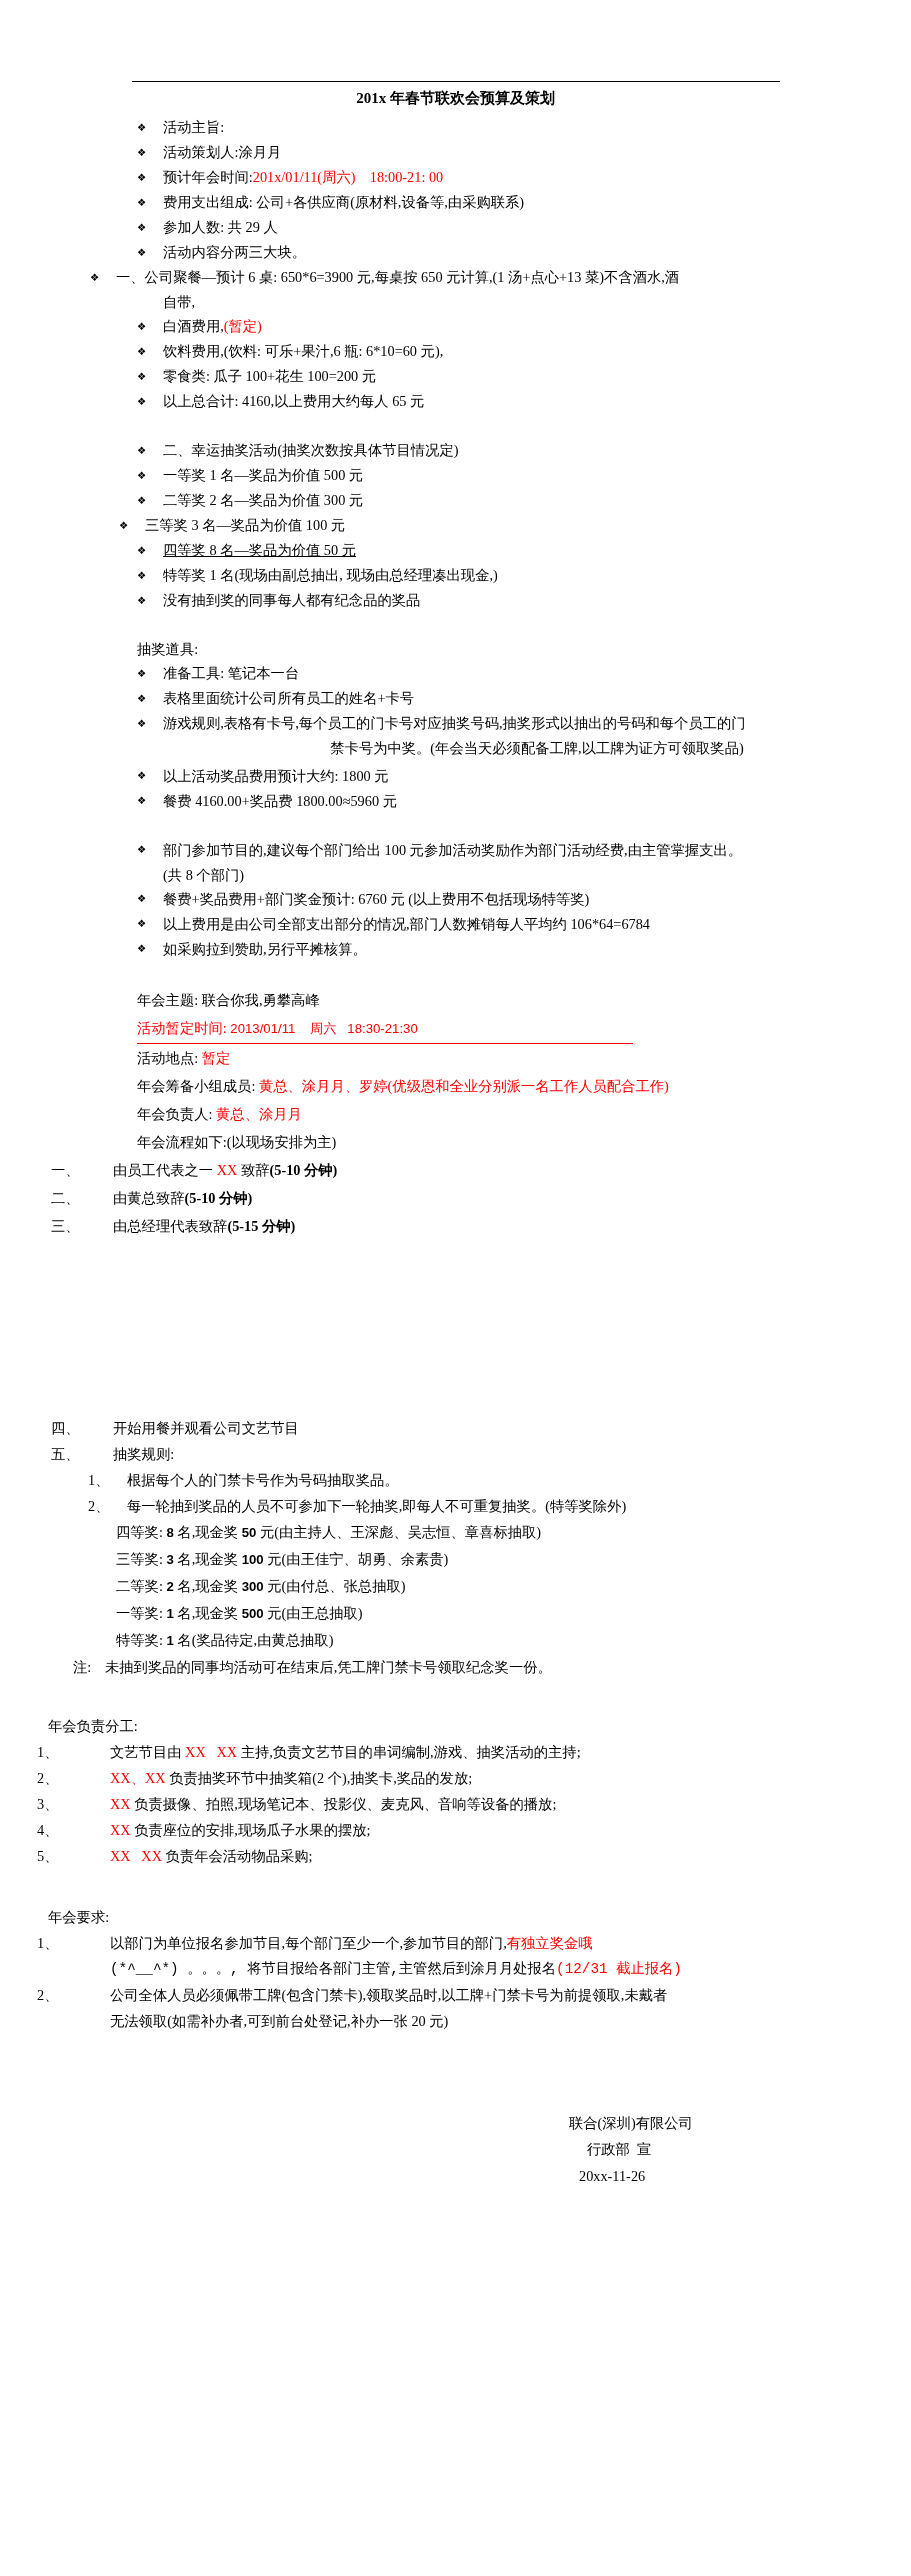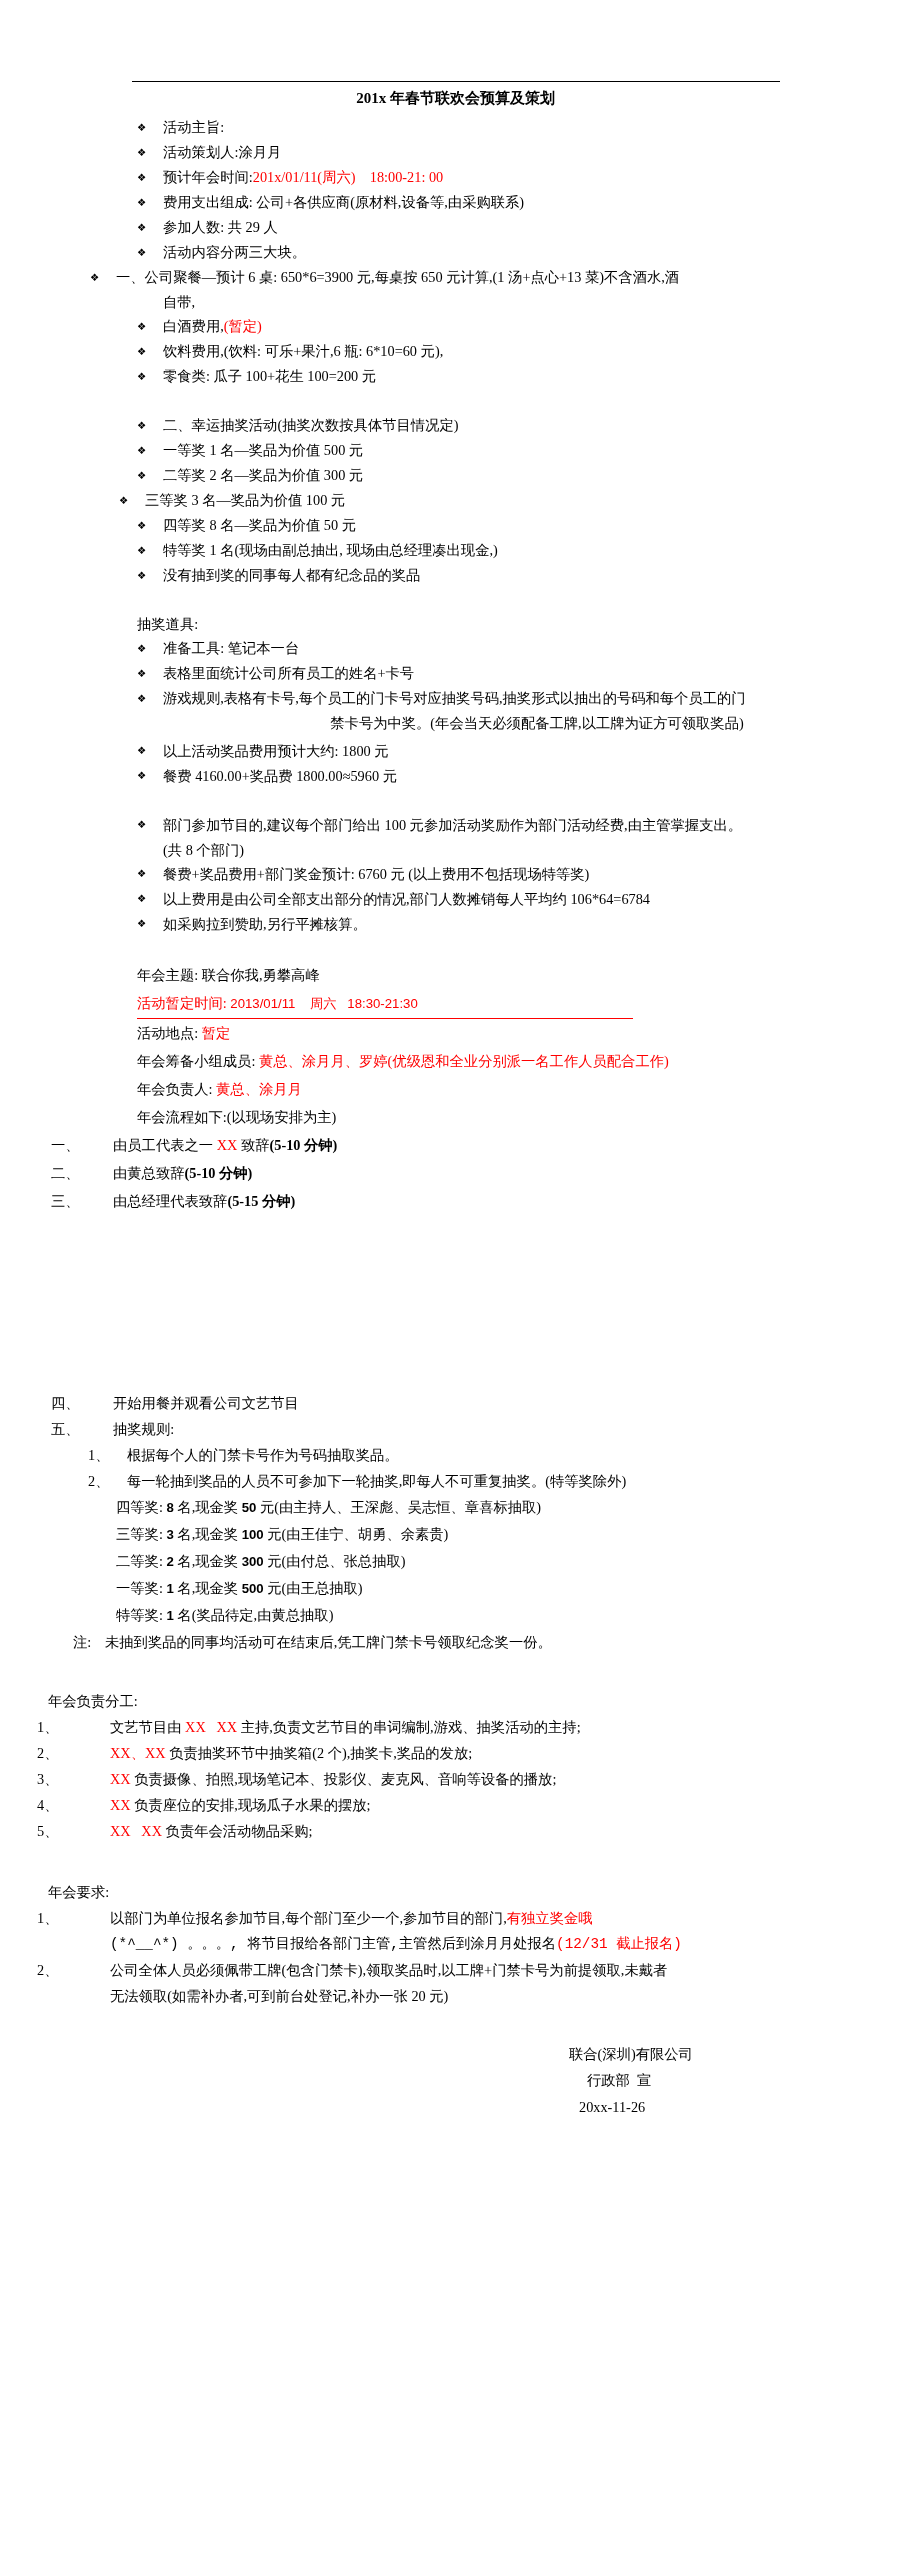--- a/index.html
+++ b/index.html
@@ -58,26 +58,27 @@
       <div class="line bullet" style="padding-left: 137px; line-height: 24px;"><span class="marker diamond" style="width: 26px;">❖</span><span class="seg">活动策划人:涂月月</span></div>
       <div class="line bullet" style="padding-left: 137px; line-height: 24px;"><span class="marker diamond" style="width: 26px;">❖</span><span class="seg">预计年会时间:</span><span class="seg f-r">201x/01/11(周六)    18:00-21: 00</span></div>
       <div class="line bullet" style="padding-left: 137px; line-height: 24px;"><span class="marker diamond" style="width: 26px;">❖</span><span class="seg">费用支出组成: 公司+各供应商(原材料,设备等,由采购联系)</span></div>
       <div class="line bullet" style="padding-left: 137px; line-height: 24px;"><span class="marker diamond" style="width: 26px;">❖</span><span class="seg">参加人数: 共 29 人</span></div>
       <div class="line bullet" style="padding-left: 137px; line-height: 24px;"><span class="marker diamond" style="width: 26px;">❖</span><span class="seg">活动内容分两三大块。</span></div>
       <div class="line bullet" style="padding-left: 90px; line-height: 24px;"><span class="marker diamond" style="width: 26px;">❖</span><span class="seg">一、公司聚餐—预计 6 桌: 650*6=3900 元,每桌按 650 元计算,(1 汤+点心+13 菜)不含酒水,酒</span></div>
       <div class="line cont" style="padding-left: 163px; line-height: 24px;"><span class="seg">自带,</span></div>
       <div class="line bullet" style="padding-left: 137px; line-height: 24px;"><span class="marker diamond" style="width: 26px;">❖</span><span class="seg">白酒费用,</span><span class="seg f-r">(暂定)</span></div>
       <div class="line bullet" style="padding-left: 137px; line-height: 24px;"><span class="marker diamond" style="width: 26px;">❖</span><span class="seg">饮料费用,(饮料: 可乐+果汁,6 瓶: 6*10=60 元),</span></div>
       <div class="line bullet" style="padding-left: 137px; line-height: 24px;"><span class="marker diamond" style="width: 26px;">❖</span><span class="seg">零食类: 瓜子 100+花生 100=200 元</span></div>
+      <div class="line bullet" style="padding-left: 137px; line-height: 24px;"><span class="marker diamond" style="width: 26px;">❖</span><span class="seg">以上总合计: 4160,以上费用大约每人 65 元</span></div>
       <div class="gap" style="height: 24px;"></div>
       <div class="line bullet" style="padding-left: 137px; line-height: 24px;"><span class="marker diamond" style="width: 26px;">❖</span><span class="seg">二、幸运抽奖活动(抽奖次数按具体节目情况定)</span></div>
       <div class="line bullet" style="padding-left: 137px; line-height: 24px;"><span class="marker diamond" style="width: 26px;">❖</span><span class="seg">一等奖 1 名—奖品为价值 500 元</span></div>
       <div class="line bullet" style="padding-left: 137px; line-height: 24px;"><span class="marker diamond" style="width: 26px;">❖</span><span class="seg">二等奖 2 名—奖品为价值 300 元</span></div>
       <div class="line bullet" style="padding-left: 119px; line-height: 24px;"><span class="marker diamond" style="width: 26px;">❖</span><span class="seg">三等奖 3 名—奖品为价值 100 元</span></div>
-      <div class="line bullet" style="padding-left: 137px; line-height: 24px;"><span class="marker diamond" style="width: 26px;">❖</span><span class="seg">四等奖 8 名—奖品为价值 50 元</span></div>
+      <div class="line bullet" style="padding-left: 137px; line-height: 24px; text-decoration: underline;"><span class="marker diamond" style="width: 26px;">❖</span><span class="seg">四等奖 8 名—奖品为价值 50 元</span></div>
       <div class="line bullet" style="padding-left: 137px; line-height: 24px;"><span class="marker diamond" style="width: 26px;">❖</span><span class="seg">特等奖 1 名(现场由副总抽出, 现场由总经理凑出现金,)</span></div>
       <div class="line bullet" style="padding-left: 137px; line-height: 24px;"><span class="marker diamond" style="width: 26px;">❖</span><span class="seg">没有抽到奖的同事每人都有纪念品的奖品</span></div>
       <div class="gap" style="height: 24px;"></div>
       <div class="line plain" style="padding-left: 137px; line-height: 24px;"><span class="seg">抽奖道具:</span></div>
       <div class="line bullet" style="padding-left: 137px; line-height: 24px;"><span class="marker diamond" style="width: 26px;">❖</span><span class="seg">准备工具: 笔记本一台</span></div>
       <div class="line bullet" style="padding-left: 137px; line-height: 24px;"><span class="marker diamond" style="width: 26px;">❖</span><span class="seg">表格里面统计公司所有员工的姓名+卡号</span></div>
       <div class="line bullet" style="padding-left: 137px; line-height: 24px;"><span class="marker diamond" style="width: 26px;">❖</span><span class="seg">游戏规则,表格有卡号,每个员工的门卡号对应抽奖号码,抽奖形式以抽出的号码和每个员工的门</span></div>
       <div class="line cont" style="padding-left: 163px; line-height: 24px; text-align: center;"><span class="seg">禁卡号为中奖。(年会当天必须配备工牌,以工牌为证方可领取奖品)</span></div>
       <div class="gap" style="height: 3.7px;"></div>
       <div class="line bullet" style="padding-left: 137px; line-height: 24px;"><span class="marker diamond" style="width: 26px;">❖</span><span class="seg">以上活动奖品费用预计大约: 1800 元</span></div>
@@ -116,18 +117,18 @@
       <div class="line ar" style="padding-left: 37px; line-height: 26px;"><span class="marker" style="width: 73px;">3、</span><span class="seg f-r">XX</span><span class="seg"> 负责摄像、拍照,现场笔记本、投影仪、麦克风、音响等设备的播放;</span></div>
       <div class="line ar" style="padding-left: 37px; line-height: 26px;"><span class="marker" style="width: 73px;">4、</span><span class="seg f-r">XX</span><span class="seg"> 负责座位的安排,现场瓜子水果的摆放;</span></div>
       <div class="line ar" style="padding-left: 37px; line-height: 26px;"><span class="marker" style="width: 73px;">5、</span><span class="seg f-r">XX   XX</span><span class="seg"> 负责年会活动物品采购;</span></div>
       <div class="gap" style="height: 35px;"></div>
       <div class="line plain" style="padding-left: 48px; line-height: 26px;"><span class="seg">年会要求:</span></div>
       <div class="line ar" style="padding-left: 37px; line-height: 26px;"><span class="marker" style="width: 73px;">1、</span><span class="seg">以部门为单位报名参加节目,每个部门至少一个,参加节目的部门,</span><span class="seg f-r">有独立奖金哦</span></div>
       <div class="line cont" style="padding-left: 110px; line-height: 26px; font-family: Liberation Mono, monospace;"><span class="seg">(*^__^*) 。。。, 将节目报给各部门主管,主管然后到涂月月处报名</span><span class="seg f-r">(12/31 截止报名)</span></div>
       <div class="line ar" style="padding-left: 37px; line-height: 26px;"><span class="marker" style="width: 73px;">2、</span><span class="seg">公司全体人员必须佩带工牌(包含门禁卡),领取奖品时,以工牌+门禁卡号为前提领取,未戴者</span></div>
       <div class="line cont" style="padding-left: 110px; line-height: 26px;"><span class="seg">无法领取(如需补办者,可到前台处登记,补办一张 20 元)</span></div>
       <div class="gap" style="height: 32px;"></div>
-      <div class="line footer" style="padding-left: 569px; line-height: 26.4px;"><span class="seg">联合(深圳)有限公司</span></div>
+      <div class="line footer" style="padding-left: 569px; line-height: 26.4px; margin-top: 44px;"><span class="seg">联合(深圳)有限公司</span></div>
       <div class="line footer" style="padding-left: 587px; line-height: 26.4px;"><span class="seg">行政部  宣</span></div>
       <div class="line footer" style="padding-left: 579px; line-height: 26.4px;"><span class="seg">20xx-11-26</span></div>
     </div>
 </div>
 
 
 </body></html>

